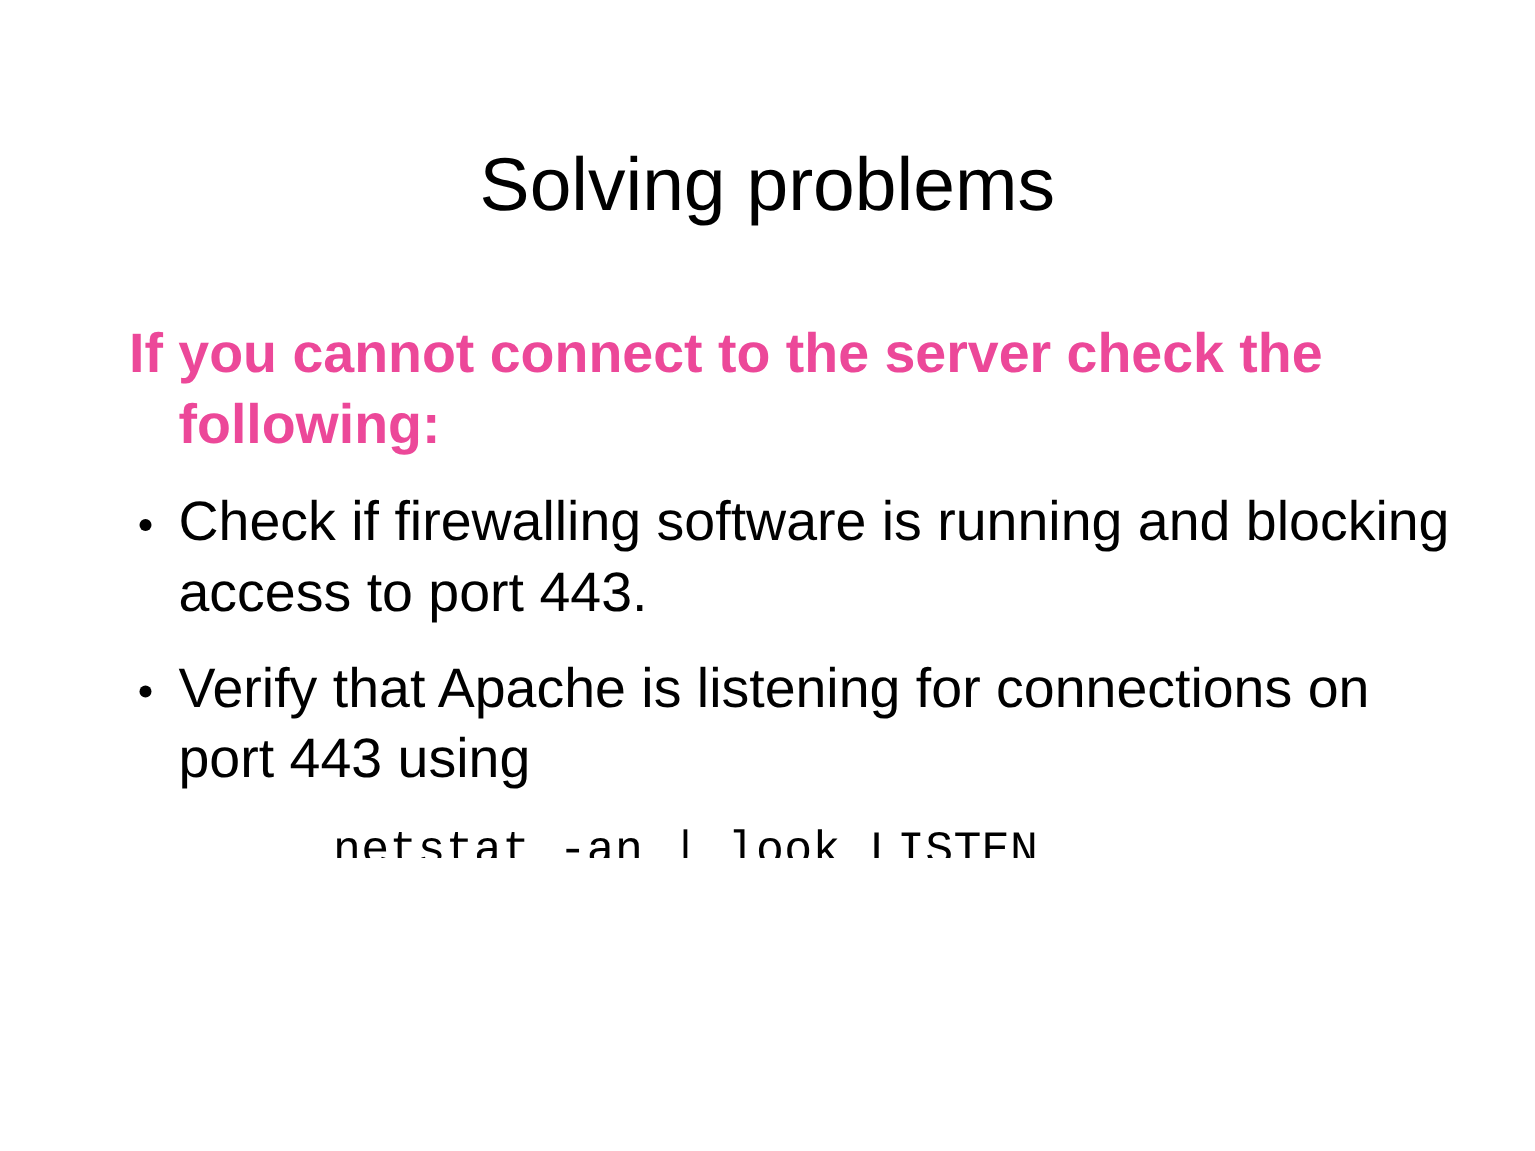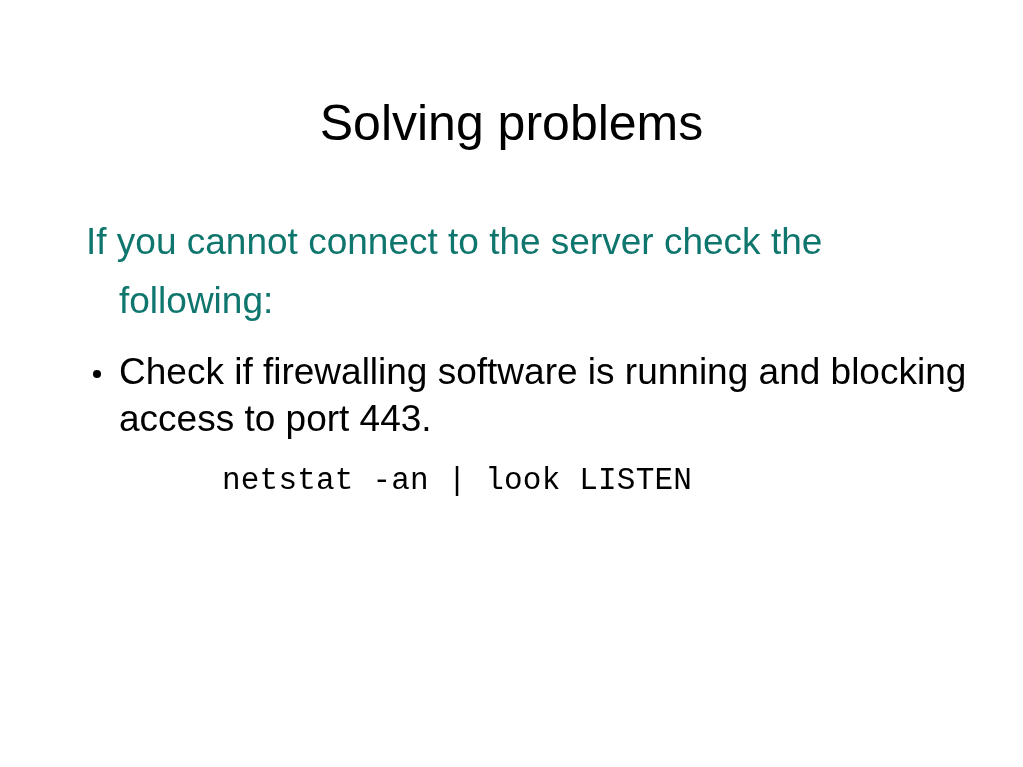--- a/index.html
+++ b/index.html
@@ -42,23 +42,23 @@
   .body-block {
     position: absolute;
     left: 86px;
     top: 212px;
     width: 880px;
   }
 
   .para {
     font-family: "Liberation Sans", sans-serif;
     font-size: 37px;
-    font-weight: 400;
-    line-height: 59px;
-    color: #0f766e;
+    font-weight: 700;
+    line-height: 47px;
+    color: #ec4899;
     margin: 0 0 18px 0;
     padding-left: 33px;
     text-indent: -33px;
     width: 865px;
   }
 
   .bullet-item {
     position: relative;
     font-family: "Liberation Sans", sans-serif;
     font-size: 37px;
@@ -115,20 +115,24 @@
 
   <div class="body-block">
 
     <p class="para">If you cannot connect to the server check the following:</p>
 
     <div class="bullet-item">
       <span class="bullet-dot"></span>
       <span class="bullet-text">Check if firewalling software is running and blocking access to port 443.</span>
     </div>
 
+    <div class="bullet-item">
+      <span class="bullet-dot"></span>
+      <span class="bullet-text">Verify that Apache is listening for connections on port 443 using</span>
+    </div>
 
     <div class="code-line">netstat -an | look LISTEN</div>
 
 
   </div>
 
   <div class="logo">
     <svg width="50" height="58" viewBox="0 0 50 58" xmlns="http://www.w3.org/2000/svg" aria-hidden="true">
       <g fill="#179c17">
 

